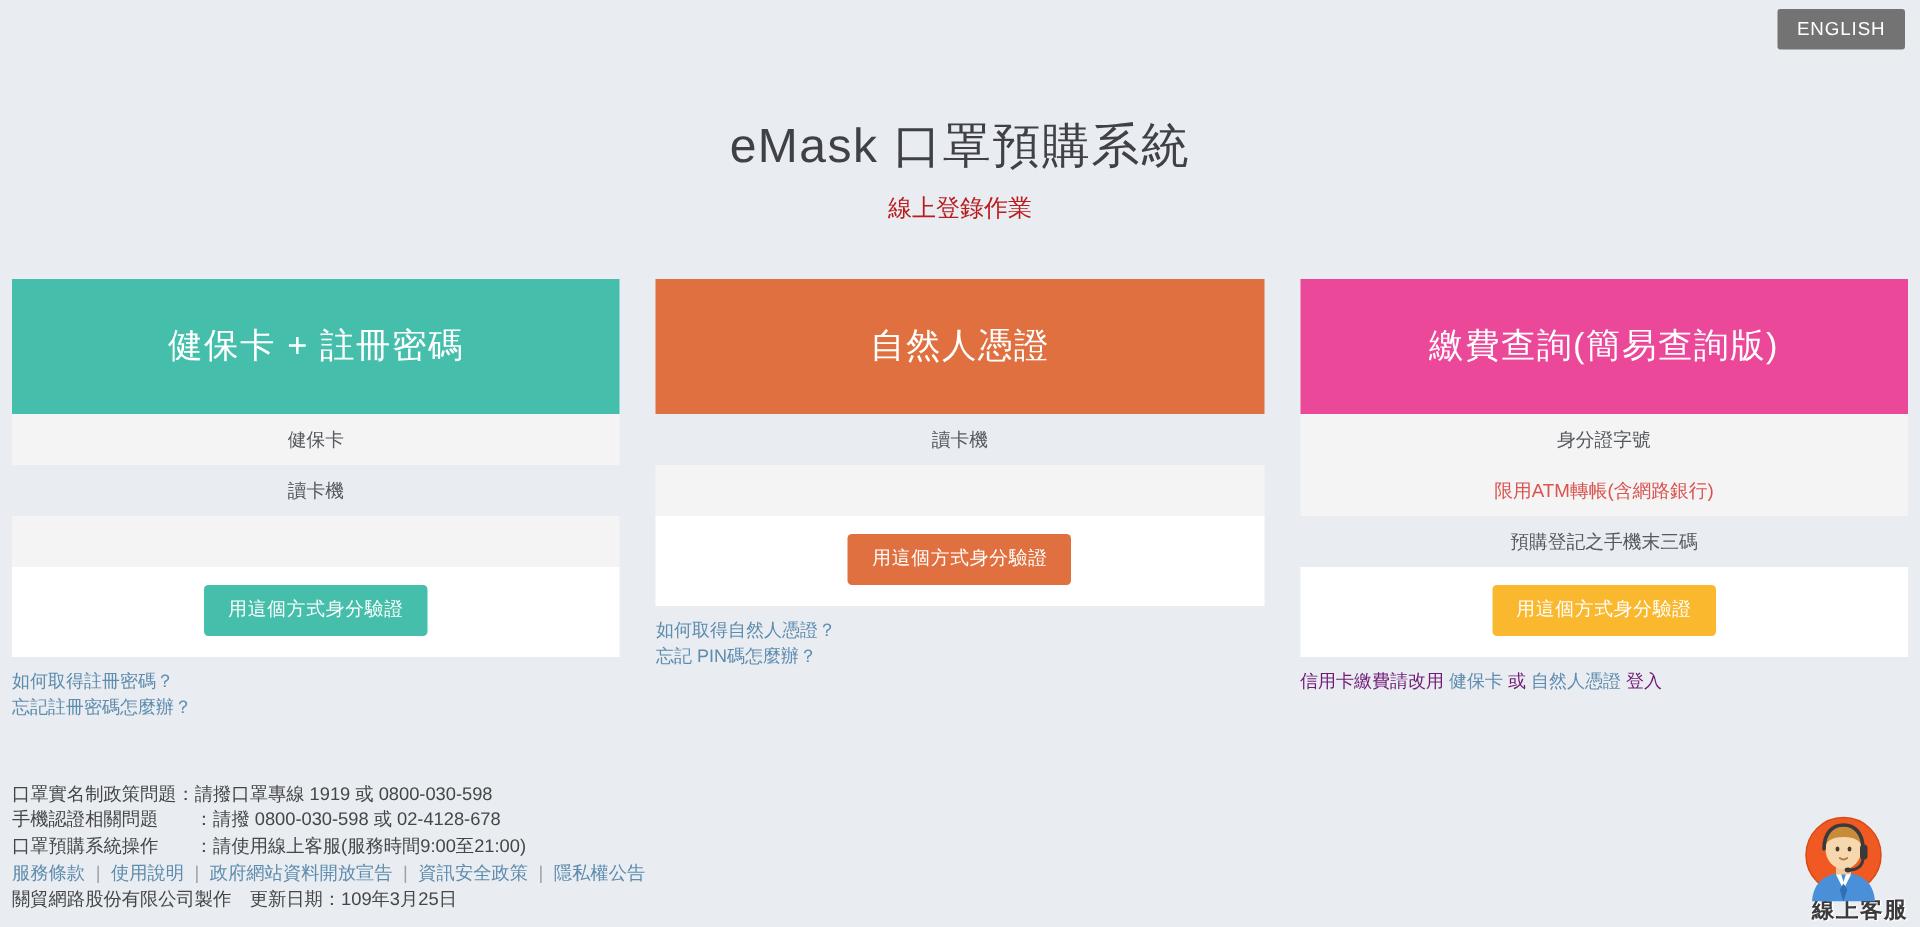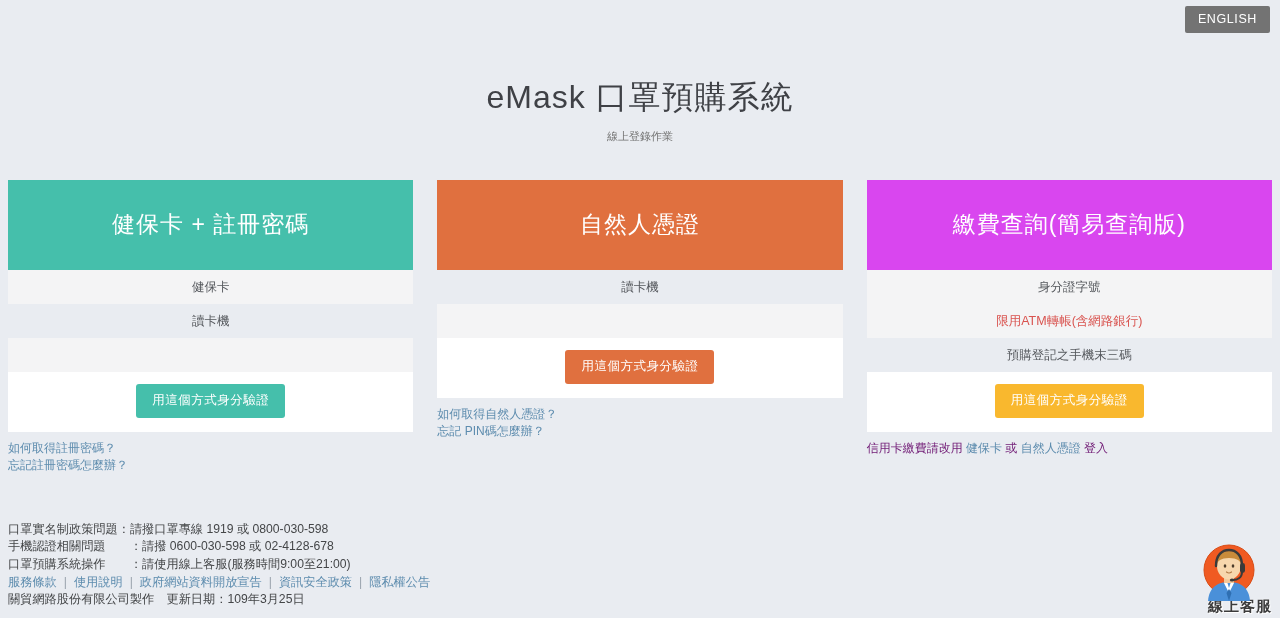--- a/index.html
+++ b/index.html
@@ -43,22 +43,22 @@
     margin-top: 38px;
   }
   .page-title {
     font-size: 32px;
     font-weight: normal;
     color: #3f4146;
     margin: 0;
     letter-spacing: 1px;
   }
   .page-subtitle {
-    font-size: 11px;
-    color: #737373;
+    font-size: 16px;
+    color: #b91c1c;
     margin-top: 9px;
   }
 
   
   .cards {
     display: flex;
     gap: 24px;
     padding: 0 8px;
     margin-top: 36px;
     align-items: flex-start;
@@ -73,21 +73,21 @@
     line-height: 1.2;
     padding: 32px 8px 32px 8px;
     letter-spacing: 1px;
     height: 26px;
     display: flex;
     align-items: center;
     justify-content: center;
   }
   .card-head.teal   { background: #45bfab; }
   .card-head.orange { background: #e0703f; }
-  .card-head.amber  { background: #d946ef; }
+  .card-head.amber  { background: #ec4899; }
 
   .card-row {
     text-align: center;
     font-size: 12.5px;
     color: #55585d;
     height: 34px;
     line-height: 34px;
     overflow: hidden;
     white-space: nowrap;
   }
@@ -230,21 +230,21 @@
       <div>
         <span class="plain">信用卡繳費請改用 </span><a>健保卡</a><span class="plain"> 或 </span><a>自然人憑證</a><span class="plain"> 登入</span>
       </div>
     </div>
   </div>
 
 </div>
 
 <div class="footer">
   <div class="contact-line">口罩實名制政策問題：請撥口罩專線 1919 或 0800-030-598</div>
-  <div class="contact-line">手機認證相關問題　　：請撥 0600-030-598 或 02-4128-678</div>
+  <div class="contact-line">手機認證相關問題　　：請撥 0800-030-598 或 02-4128-678</div>
   <div class="contact-line">口罩預購系統操作　　：請使用線上客服(服務時間9:00至21:00)</div>
 
   <div class="footer-links">
     <a>服務條款</a><span class="sep">|</span><a>使用說明</a><span class="sep">|</span><a>政府網站資料開放宣告</a><span class="sep">|</span><a>資訊安全政策</a><span class="sep">|</span><a>隱私權公告</a>
   </div>
 
   <div class="footer-credit">關貿網路股份有限公司製作　更新日期：109年3月25日</div>
 </div>
 
 <div class="chat-widget">

